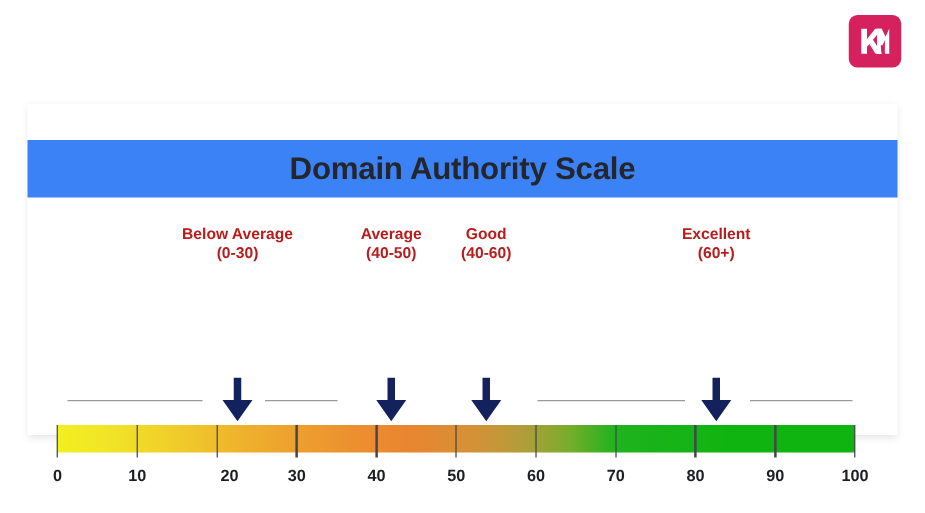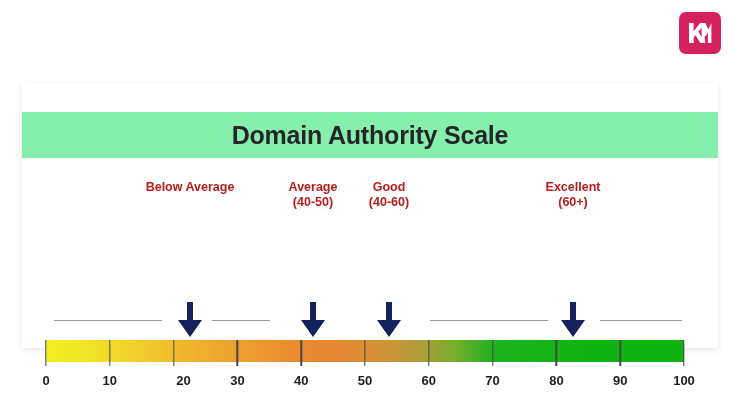--- a/index.html
+++ b/index.html
@@ -24,21 +24,21 @@
   .card{
     position:absolute;left:22px;top:83px;
     width:696px;height:265px;
     background:#ffffff;
     box-shadow:0 2px 6px rgba(0,0,0,.10);
   }
 
   .card-header{
     position:absolute;left:0;top:29px;
     width:100%;height:46px;
-    background:#86efac;
+    background:#3b82f6;
     display:flex;align-items:center;justify-content:center;
   }
   .card-title{
     font-size:25px;font-weight:bold;color:#24262b;
     letter-spacing:-.2px;
   }
 
   
   .plot{
     position:absolute;left:0;top:75px;
@@ -118,20 +118,21 @@
 <div class="card">
 
   <div class="card-header">
     <div class="card-title">Domain Authority Scale</div>
   </div>
 
   <div class="plot">
 
     <div class="marker-label" style="left:168px;top:22px;">
       <div>Below Average</div>
+      <div>(0-30)</div>
     </div>
 
     <div class="marker-label" style="left:291px;top:22px;">
       <div>Average</div>
       <div>(40-50)</div>
     </div>
 
     <div class="marker-label" style="left:367px;top:22px;">
       <div>Good</div>
       <div>(40-60)</div>

